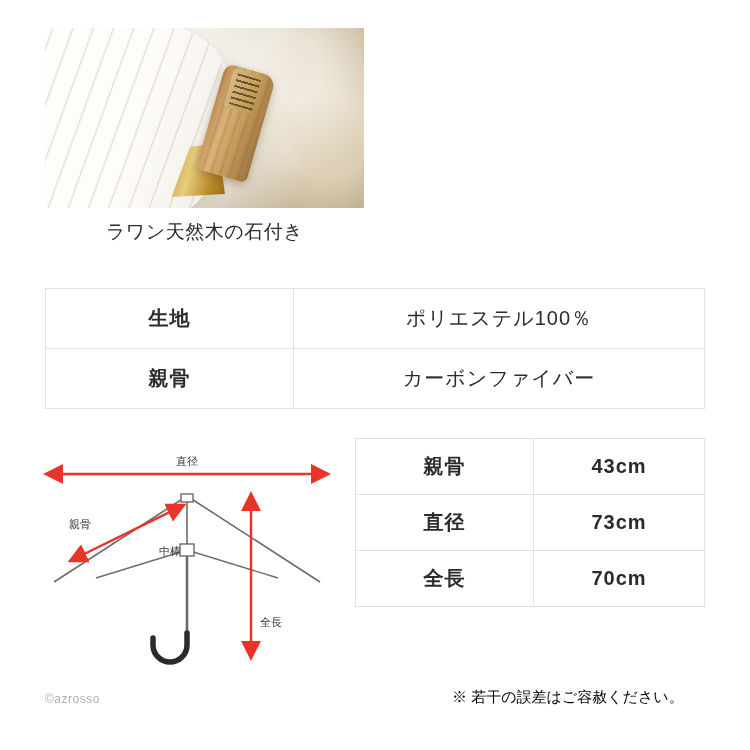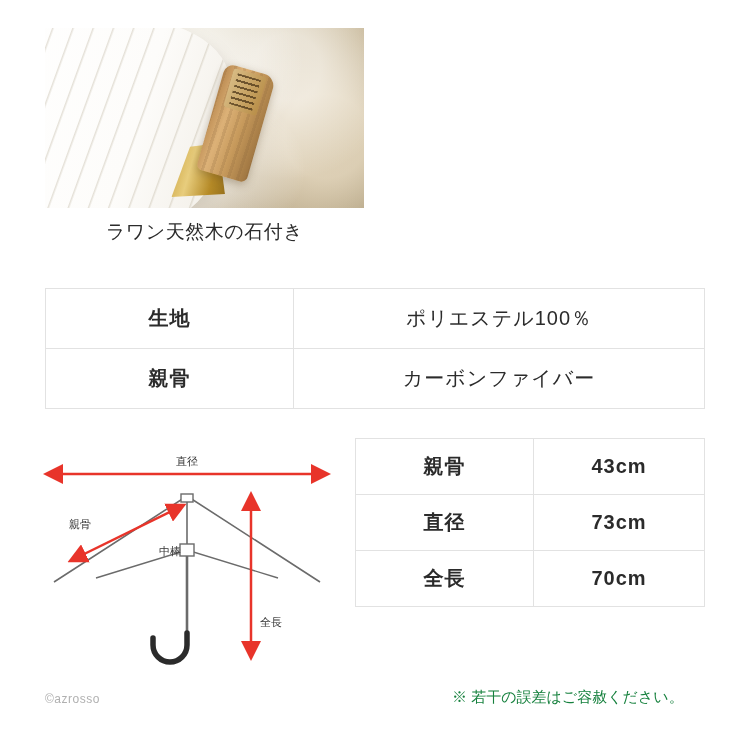--- a/index.html
+++ b/index.html
@@ -258,21 +258,21 @@
     top: 692px;
     font-size: 12px;
     color: #b0b0b0;
     letter-spacing: 0.5px;
   }
   .note {
     position: absolute;
     left: 452px;
     top: 688px;
     font-size: 15px;
-    color: #15803d;
+    color: #000000;
   }
 </style>
 </head>
 <body>
 
 <div class="page">
 
   <div class="photo-row">
 
     <div class="photo-card">

